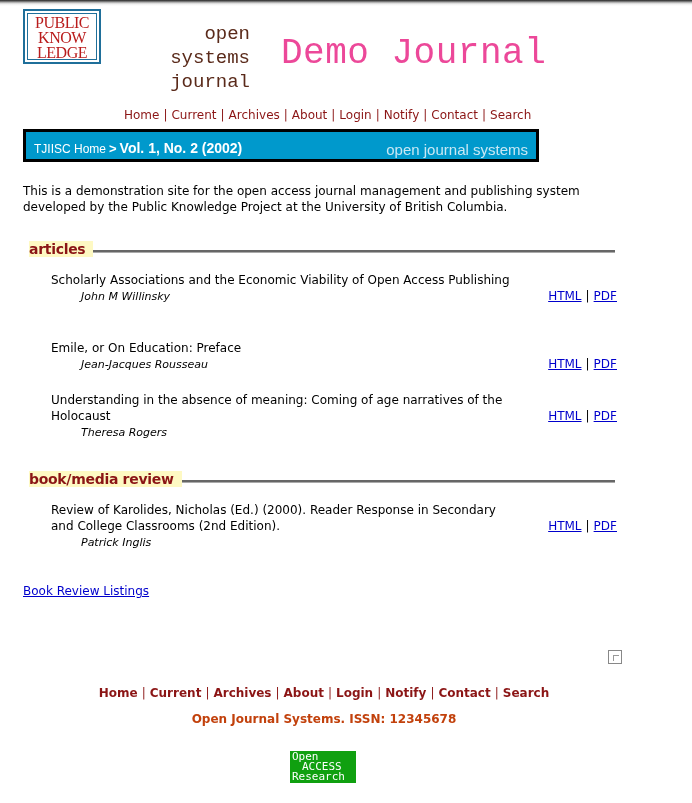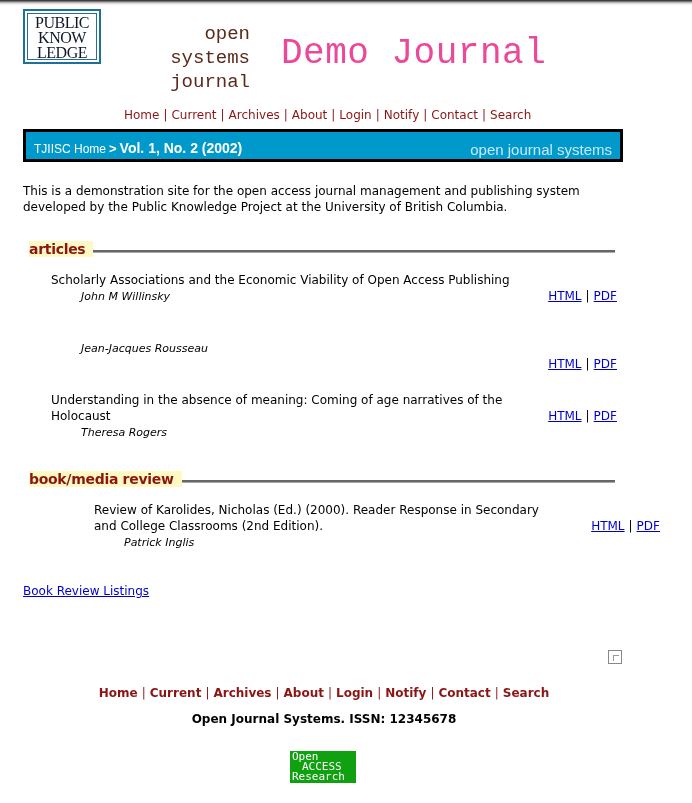--- a/index.html
+++ b/index.html
@@ -12,21 +12,21 @@
     background: linear-gradient(#2a2a2a 0px, #555 1px, #999 2px, #ccc 3px, #eee 4px, #fff 6px);
   }
   
   .pkp-logo {
     position: absolute; left: 23px; top: 9px; width: 78px; height: 55px;
     border: 2px solid #1f6f9a; box-sizing: border-box; background: #fff;
   }
   .pkp-logo-inner {
     position: absolute; left: 2px; top: 2px; right: 2px; bottom: 2px;
     border: 1px solid #1f6f9a; box-sizing: border-box;
-    font-family: "Liberation Serif", serif; color: #0f172a;
+    font-family: "Liberation Serif", serif; color: #b91c1c;
     font-size: 16px; line-height: 15px; text-align: center; padding-top: 1px;
     letter-spacing: -0.5px;
   }
   .pkp-logo-inner div { display: block; }
   .ojs-mark {
     position: absolute; left: 150px; top: 22px; width: 100px;
     font-family: "Liberation Mono", monospace; color: #5a2a1a;
     font-size: 19px; line-height: 24px; text-align: right;
   }
   .journal-title {
@@ -37,21 +37,21 @@
   
   .nav {
     position: absolute; left: 0; width: 692px; text-align: center;
     font-family: "DejaVu Sans", sans-serif; font-size: 12px;
   }
   .nav-top { top: 108px; left: 124px; width: auto; text-align: left; }
   .nav a, .nav span.sep { color: #8b1515; text-decoration: none; }
   .nav span.sep { margin: 0 4px; }
   
   .crumb-bar {
-    position: absolute; left: 23px; top: 129px; width: 600px; height: 33px;
+    position: absolute; left: 23px; top: 129px; width: 516px; height: 33px;
     background: #0099cc; border: 3px solid #000; box-sizing: border-box;
   }
   .crumb-left {
     position: absolute; left: 8px; top: 7px; color: #fff;
     font-family: "Liberation Sans", sans-serif; white-space: nowrap;
   }
   .crumb-home { font-size: 12px; color: #fff; text-decoration: none; }
   .crumb-gt { font-size: 13px; font-weight: bold; margin: 0 3px; }
   .crumb-current { font-size: 14px; font-weight: bold; }
   .crumb-right {
@@ -98,21 +98,21 @@
     border-left: 1px solid #999; border-top: 1px solid #999;
   }
   .footer-nav {
     position: absolute; left: 0; top: 686px; width: 648px; text-align: center;
     font-size: 12px; font-weight: bold;
   }
   .footer-nav a, .footer-nav span.sep { color: #8b1515; text-decoration: none; }
   .footer-nav span.sep { margin: 0 4px; font-weight: normal; }
   .issn {
     position: absolute; left: 0; top: 712px; width: 648px; text-align: center;
-    color: #000000; font-weight: bold; font-size: 12px;
+    color: #c2410c; font-weight: bold; font-size: 12px;
   }
   .oa-badge {
     position: absolute; left: 290px; top: 751px; width: 66px; height: 32px;
     background: #10a010; color: #fff; font-family: "DejaVu Sans Mono", monospace;
     font-size: 11px; line-height: 10px; box-sizing: border-box; padding: 1px 0 0 2px;
   }
   .oa-badge span { display: block; }
   .oa-badge .l2 { padding-left: 10px; }
 </style>
 </head>
@@ -156,40 +156,41 @@
 
 <div class="article" style="top:272px;">
   <span class="article-title">Scholarly Associations and the Economic Viability of Open Access Publishing</span>
   <span class="article-author">John M Willinsky</span>
   <div class="galleys">
     <a href="#">HTML</a><span class="sep">|</span><a href="#">PDF</a>
   </div>
 </div>
 
 <div class="article" style="top:340px;">
+  <span class="article-title">Emile, or On Education: Preface</span>
   <span class="article-author">Jean-Jacques Rousseau</span>
   <div class="galleys">
     <a href="#">HTML</a><span class="sep">|</span><a href="#">PDF</a>
   </div>
 </div>
 
 <div class="article" style="top:392px;">
   <span class="article-title">Understanding in the absence of meaning: Coming of age narratives of the Holocaust</span>
   <span class="article-author">Theresa Rogers</span>
   <div class="galleys">
     <a href="#">HTML</a><span class="sep">|</span><a href="#">PDF</a>
   </div>
 </div>
 
 <div class="section-head" style="top:471px;">
   <span class="section-label">book/media review</span>
   <div class="section-rule"></div>
 </div>
 
-<div class="article" style="top:502px;margin-left:43px;">
+<div class="article" style="top:502px;">
   <span class="article-title">Review of Karolides, Nicholas (Ed.) (2000). Reader Response in Secondary and College Classrooms (2nd Edition).</span>
   <span class="article-author">Patrick Inglis</span>
   <div class="galleys">
     <a href="#">HTML</a><span class="sep">|</span><a href="#">PDF</a>
   </div>
 </div>
 
 <a href="#" class="book-listing">Book Review Listings</a>
 
 <div class="mini-box"></div>

